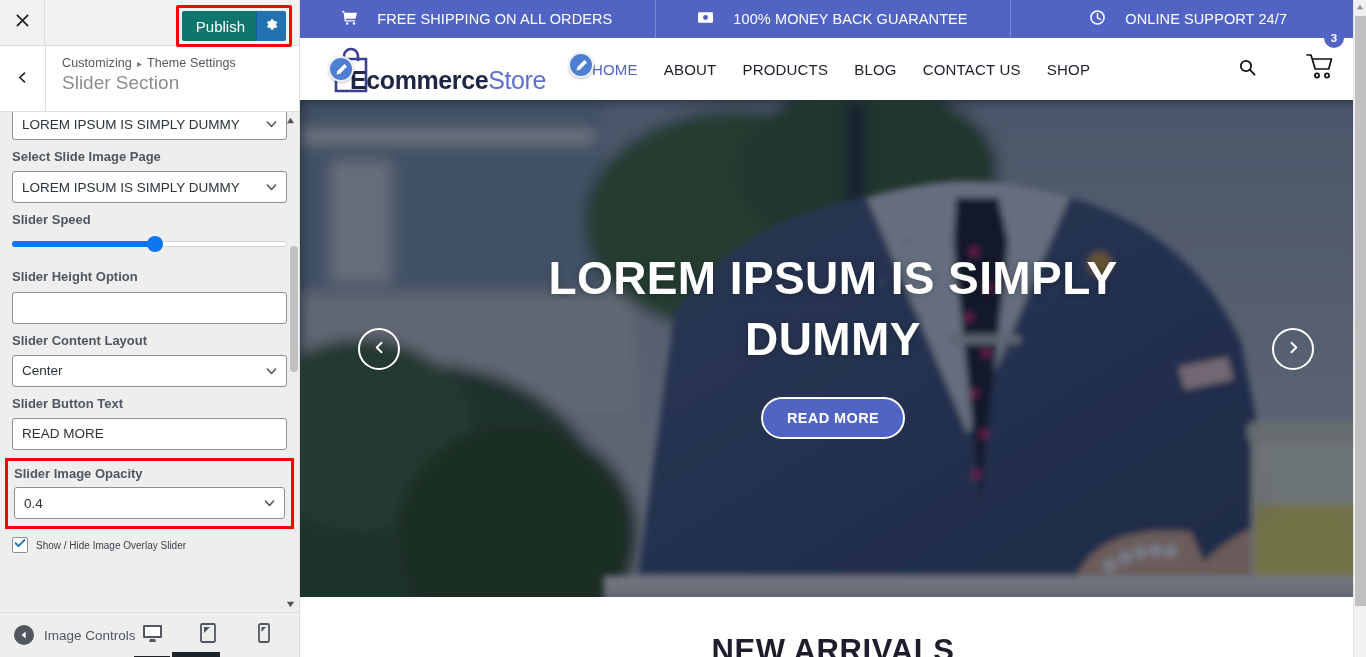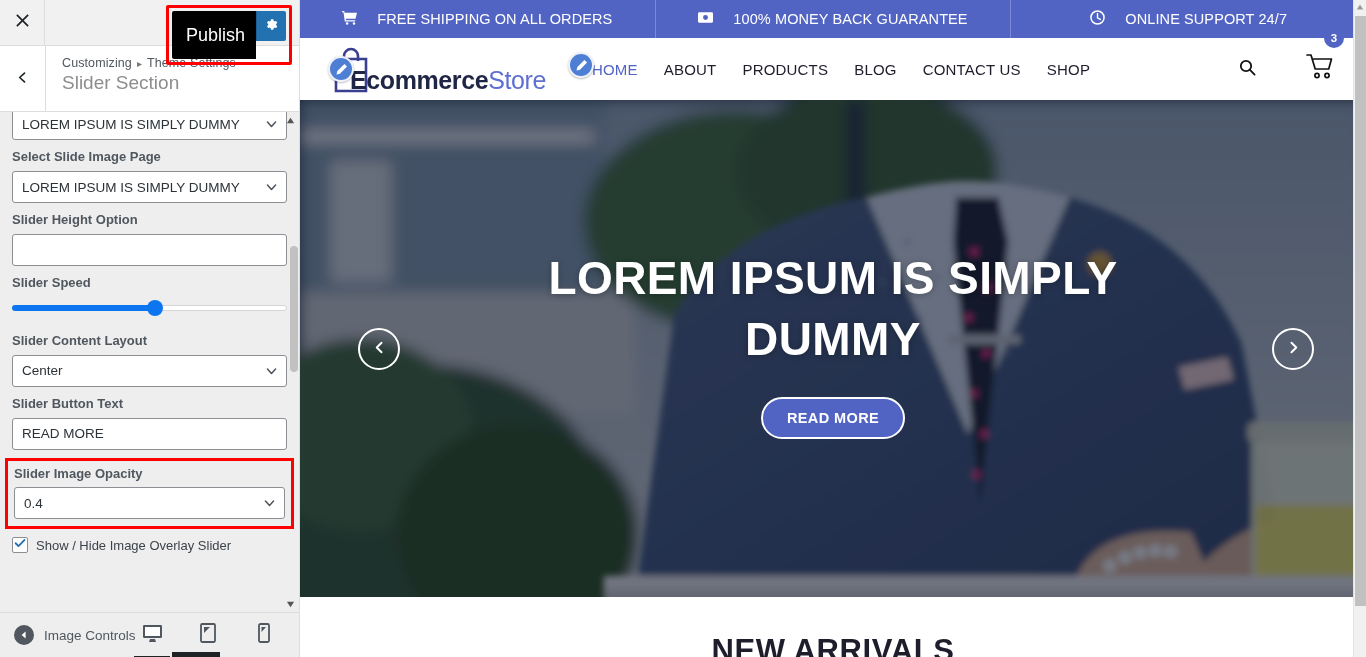--- a/index.html
+++ b/index.html
@@ -40,25 +40,25 @@
   }
   .cz-close svg { width: 15px; height: 15px; }
   .cz-publish-wrap {
     position: absolute; right: 7px; top: 5px;
     padding: 3px;
     border: 3px solid #ff0000;
     border-radius: 2px;
     display: flex;
   }
   .cz-publish {
-    background: #000000; color: #fff;
+    background: #0f766e; color: #fff;
     border: none;
-    height: 48px;
+    height: 30px;
     padding: 0 11px 0 14px;
-    font-size: 18px;
+    font-size: 15px;
     font-family: "Liberation Sans", sans-serif;
     cursor: pointer;
     display: flex; align-items: center;
     border-radius: 2px 0 0 2px;
   }
   .cz-gear {
     background: #2271b1; color: #fff;
     height: 30px; width: 30px;
     display: flex; align-items: center; justify-content: center;
     border-radius: 0 2px 2px 0;
@@ -173,21 +173,21 @@
     display: flex; align-items: center; gap: 8px;
     padding: 4px 0 0 0;
   }
   .cz-cb {
     width: 16px; height: 16px; flex: 0 0 16px;
     background: #fff; border: 1px solid #8c8f94;
     border-radius: 2px;
     display: flex; align-items: center; justify-content: center;
   }
   .cz-cb svg { width: 14px; height: 14px; }
-  .cz-checklabel { font-size: 13px; color: #3c434a; }
+  .cz-checklabel { font-size: 10px; color: #3c434a; }
 
   
   .cz-sb {
     position: absolute; right: 1px; top: 0;
     width: 8px; height: 100%;
   }
   .cz-sb .thumb {
     position: absolute;
     left: 0; width: 8px;
     background: #c1c1c1; border-radius: 4px;
@@ -480,32 +480,32 @@
           <div class="cz-selwrap">
             <div class="cz-selbox">LOREM IPSUM IS SIMPLY DUMMY</div>
             <span class="chev">
               <svg viewBox="0 0 16 16">
                   <path d="M3 5.5 L8 11 L13 5.5" stroke="#50575e" stroke-width="1.9" fill="none" stroke-linecap="round" stroke-linejoin="round"></path>
                 </svg>
             </span>
           </div>
         </div>
 
-        <div class="cz-control">
-          <label class="cz-label">Slider Height Option</label>
-          <div class="cz-textbox"></div>
-        </div>
-
         <div class="cz-control" style="margin-bottom:14px;">
           <label class="cz-label">Slider Speed</label>
           <div class="cz-range">
             <div class="track"></div>
             <div class="fill" id="spdfill" style="width: 52%;"></div>
             <div class="knob" id="spdknob" style="left: 52%;"></div>
           </div>
+        </div>
+
+        <div class="cz-control">
+          <label class="cz-label">Slider Height Option</label>
+          <div class="cz-textbox"></div>
         </div>
 
         <div class="cz-control">
           <label class="cz-label">Slider Content Layout</label>
           <div class="cz-selwrap">
             <div class="cz-selbox">Center</div>
             <span class="chev">
               <svg viewBox="0 0 16 16">
                   <path d="M3 5.5 L8 11 L13 5.5" stroke="#50575e" stroke-width="1.9" fill="none" stroke-linecap="round" stroke-linejoin="round"></path>
                 </svg>

